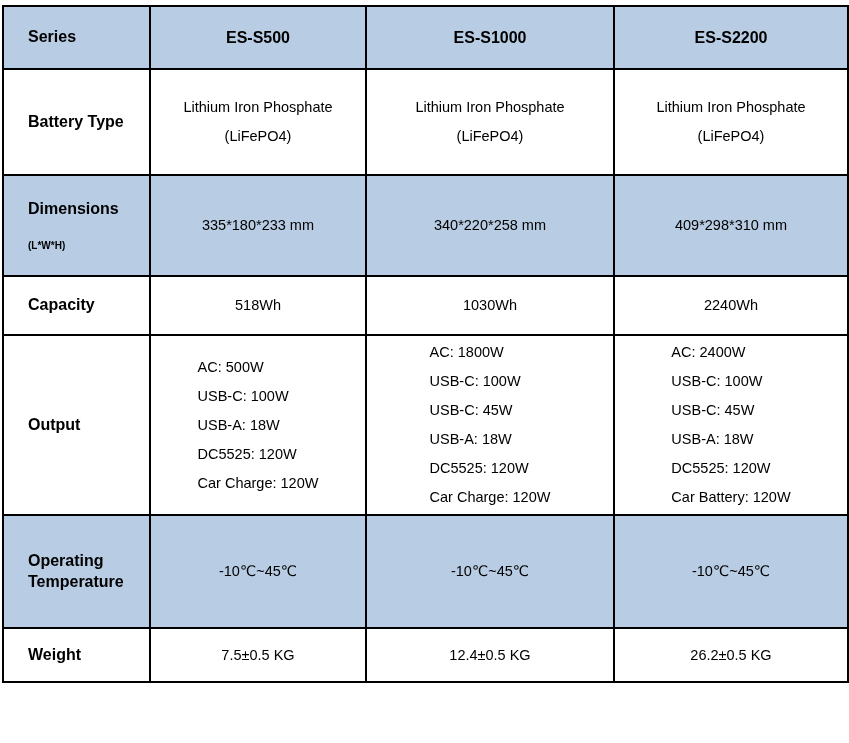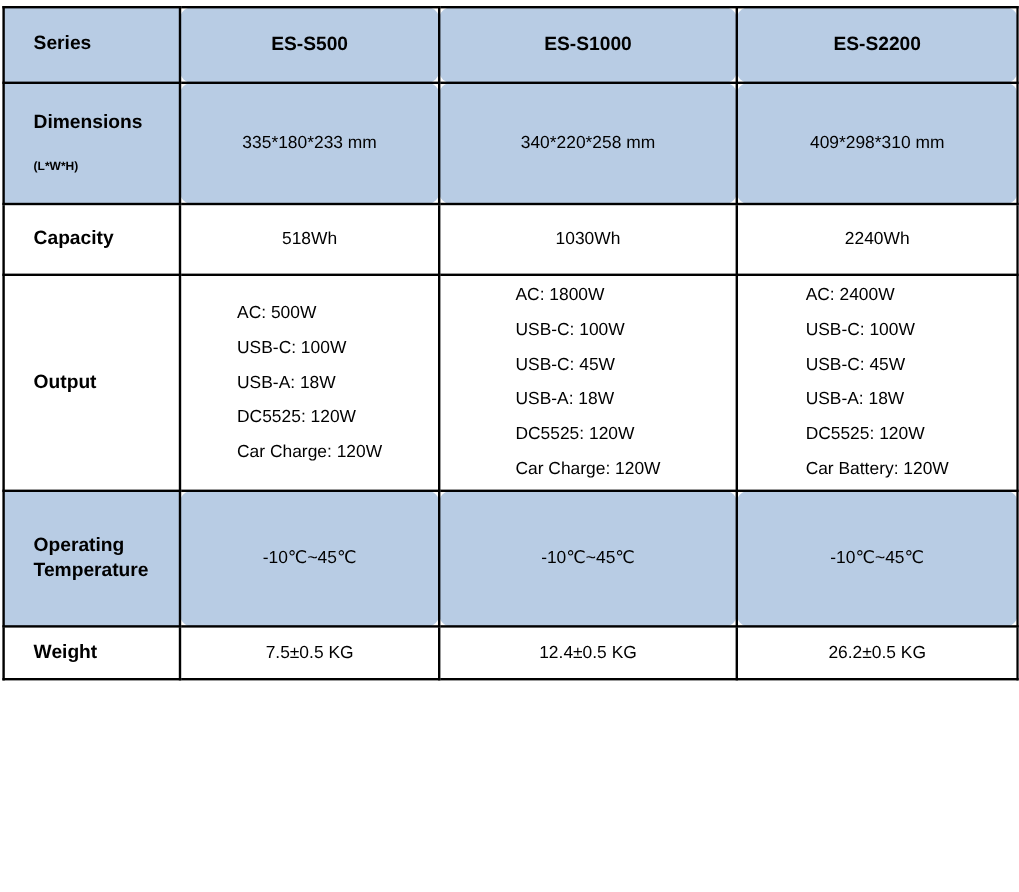--- a/index.html
+++ b/index.html
@@ -39,61 +39,69 @@
   td.label .sub{
     font-size:10px;
     font-weight:bold;
     line-height:1.2;
   }
   td.val{
     text-align:center;
     font-size:14.5px;
     line-height:2;
     white-space:pre-line;
-    border-radius:10px;
   }
   td.head{
     font-weight:bold;
     font-size:16px;
     line-height:1.2;
   }
   td.val .block{
     display:inline-block;
     text-align:left;
     white-space:pre-line;
     vertical-align:middle;
   }
   tr.r-series   {height:63px;}
   tr.r-battery  {height:106px;}
   tr.r-dimensions{height:93px;}
   tr.r-capacity {height:59px;margin-left:35px;}
   tr.r-input    {height:71px;}
   tr.r-output   {height:177px;}
   tr.r-optemp   {height:113px;}
-  tr.r-weight   {height:44px;}
+  tr.r-weight   {height:54px;}
 </style>
 </head>
 <body>
 
 <table class="spec">
   <colgroup>
     <col style="width:147px">
     <col style="width:216px">
     <col style="width:248px">
     <col style="width:234px">
   </colgroup>
 
   <tbody>
       <tr class="shaded r-series">
     <td class="label">Series</td>
     <td class="val head">ES-S500</td>
     <td class="val head">ES-S1000</td>
     <td class="val head">ES-S2200</td>
   </tr>
 
+  <tr class="r-battery">
+    <td class="label">Battery Type</td>
+    <td class="val">Lithium Iron Phosphate
+(LiFePO4)</td>
+    <td class="val">Lithium Iron Phosphate
+(LiFePO4)</td>
+    <td class="val">Lithium Iron Phosphate
+(LiFePO4)</td>
+  </tr>
 
   <tr class="shaded r-dimensions">
     <td class="label">
       <div>Dimensions</div>
       <div class="sub">(L*W*H)</div>
     </td>
     <td class="val">335*180*233 mm</td>
     <td class="val">340*220*258 mm</td>
     <td class="val">409*298*310 mm</td>
   </tr>

